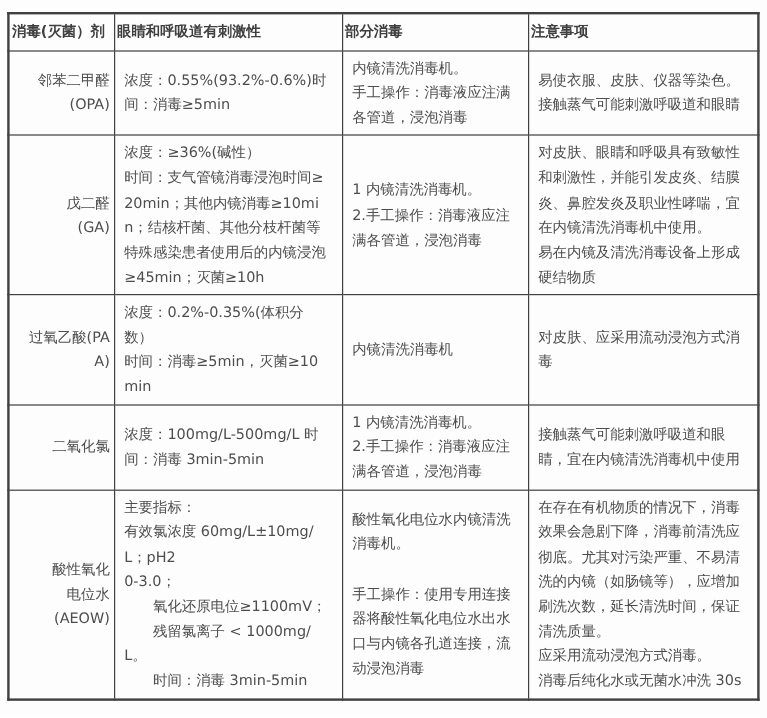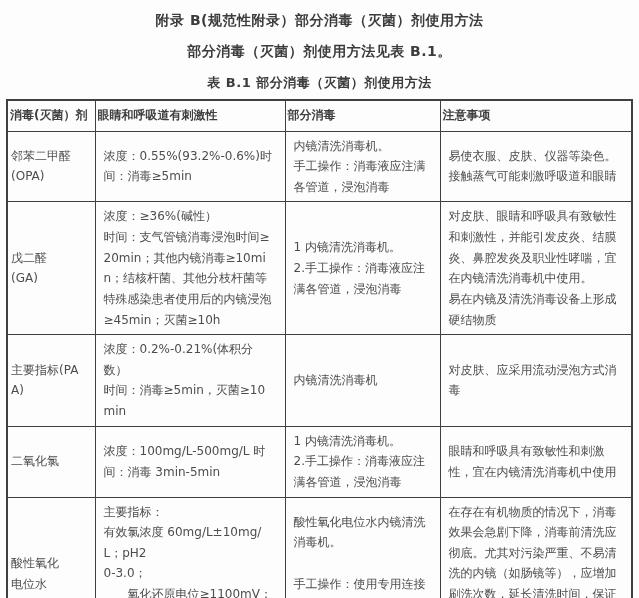--- a/index.html
+++ b/index.html
@@ -46,32 +46,27 @@
     white-space: pre-line;
     word-break: break-all;
   }
   .usage-table th {
     font-weight: bold;
     text-align: left;
     color: #3f3f3f;
     padding: 4px 2px;
     white-space: normal;
   }
-  .usage-table td.agent { text-align: left; padding: 4px 3px; }
+  .usage-table td.agent { text-align: right; padding: 4px 3px; }
 </style>
 </head>
 <body>
 
 <div class="page">
 
-  <div class="doc-titles">
-    <div class="t1">附录 B(规范性附录）部分消毒（灭菌）剂使用方法</div>
-    <div class="t2">部分消毒（灭菌）剂使用方法见表 B.1。</div>
-    <div class="t3">表 B.1 部分消毒（灭菌）剂使用方法</div>
-  </div>
 
   <table class="usage-table">
     <colgroup>
       <col style="width:88px">
         <col style="width:190px">
         <col style="width:155px">
         <col style="width:192px">
     </colgroup>
     <thead>
       <tr style="height:31px">
@@ -95,32 +90,32 @@
         <td class="agent">戊二醛
 (GA)</td>
         <td>浓度：≥36%(碱性）
 时间：支气管镜消毒浸泡时间≥20min；其他内镜消毒≥10min；结核杆菌、其他分枝杆菌等特殊感染患者使用后的内镜浸泡≥45min；灭菌≥10h</td>
         <td>1 内镜清洗消毒机。
 2.手工操作：消毒液应注满各管道，浸泡消毒</td>
         <td>对皮肤、眼睛和呼吸具有致敏性和刺激性，并能引发皮炎、结膜炎、鼻腔发炎及职业性哮喘，宜在内镜清洗消毒机中使用。
 易在内镜及清洗消毒设备上形成硬结物质</td>
       </tr>
       <tr style="height:37px">
-        <td class="agent">主要指标(PAA)</td>
-        <td>浓度：0.2%-0.21%(体积分数）
+        <td class="agent">过氧乙酸(PAA)</td>
+        <td>浓度：0.2%-0.35%(体积分数）
 时间：消毒≥5min，灭菌≥10min</td>
         <td>内镜清洗消毒机</td>
         <td>对皮肤、应采用流动浸泡方式消毒</td>
       </tr>
       <tr style="height:60px">
         <td class="agent">二氧化氯</td>
         <td>浓度：100mg/L-500mg/L 时间：消毒 3min-5min</td>
         <td>1 内镜清洗消毒机。
 2.手工操作：消毒液应注满各管道，浸泡消毒</td>
-        <td>眼睛和呼吸具有致敏性和刺激性，宜在内镜清洗消毒机中使用</td>
+        <td>接触蒸气可能刺激呼吸道和眼睛，宜在内镜清洗消毒机中使用</td>
       </tr>
       <tr style="height:140px">
         <td class="agent">酸性氧化
 电位水
 (AEOW)</td>
         <td>主要指标：
 有效氯浓度 60mg/L±10mg/L；pH2
 0-3.0；
 　　氧化还原电位≥1100mV；
 　　残留氯离子 &lt; 1000mg/L。

